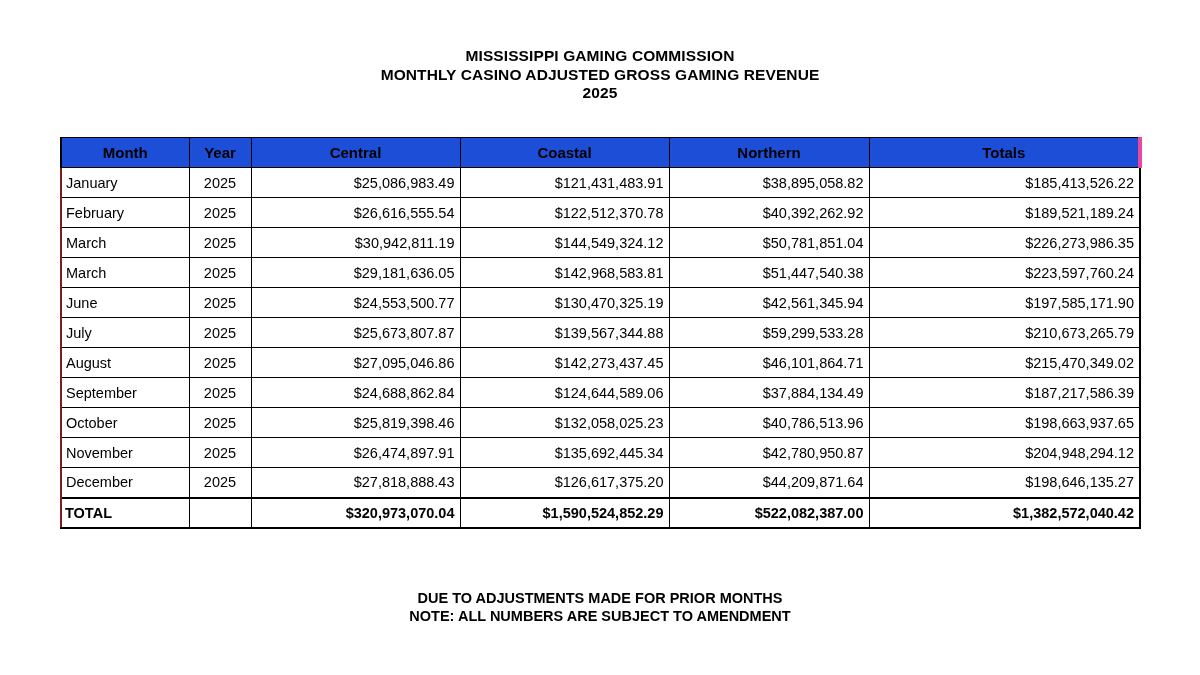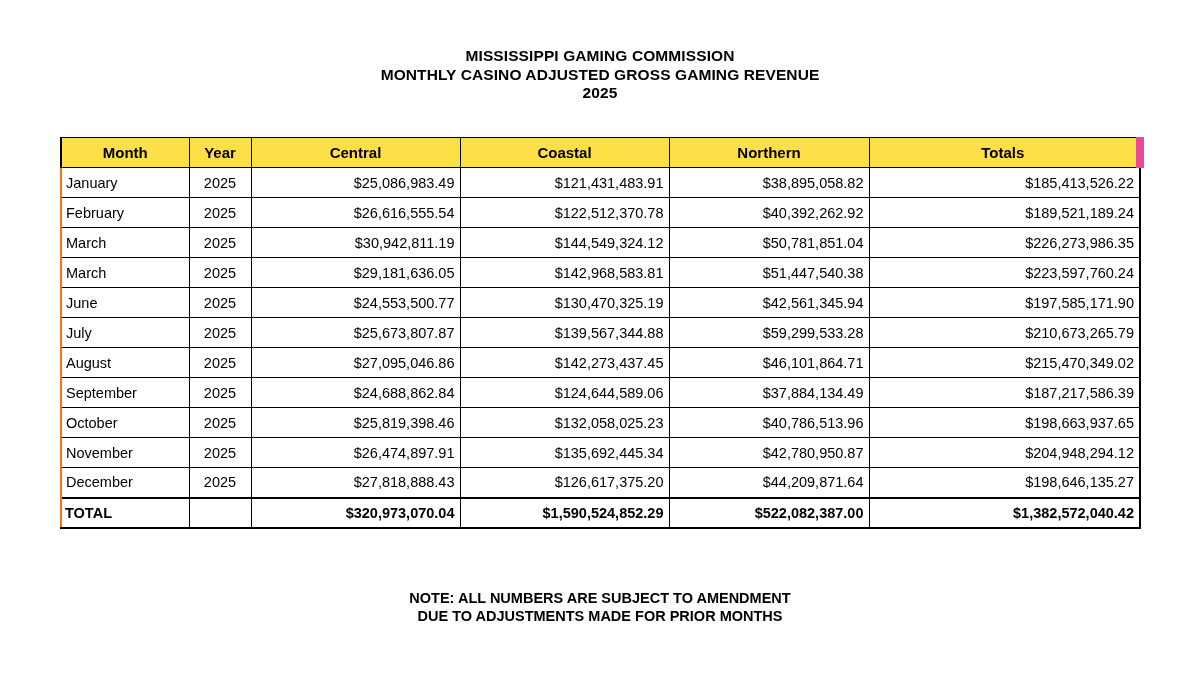--- a/index.html
+++ b/index.html
@@ -62,36 +62,36 @@
     border: 1px solid #000000;
     padding: 0 4px;
     height: 30px;
     box-sizing: border-box;
     vertical-align: middle;
     overflow: hidden;
     white-space: nowrap;
   }
 
   thead th {
-    background: #fde047;
+    background: #1d4ed8;
     font-weight: bold;
     text-align: center;
     font-size: 15px;
     height: 28px;
     border: 1px solid #000000;
   }
   thead tr th:first-child { border-left: 2px solid #000000; }
-  thead tr th:last-child  { border-right: 8px solid #ec4899; }
+  thead tr th:last-child  { border-right: 4px solid #ec4899; }
   thead tr th { border-top: 2px solid #000000; }
 
   tbody td.month  { text-align: left; }
   tbody td.year   { text-align: center; }
   tbody td.money  { text-align: right; padding-right: 5px; padding-left: 32px; }
 
-  tbody tr td:first-child { border-left: 2px solid #f97316; }
+  tbody tr td:first-child { border-left: 2px solid #7f1d1d; }
   tbody tr td:last-child  { border-right: 2px solid #000000; border-radius: 10px; }
 
   tbody tr.total-row td {
     font-weight: bold;
     border-top: 2px solid #000000;
     border-bottom: 2px solid #000000;
   }
   tbody tr.total-row td.month { padding-left: 3px; margin-top: 22px; }
 
   
@@ -235,17 +235,17 @@
           <td class="money">$320,973,070.04</td>
           <td class="money">$1,590,524,852.29</td>
           <td class="money">$522,082,387.00</td>
           <td class="money">$1,382,572,040.42</td>
         </tr>
       </tbody>
     </table>
   </div>
 
   <div class="note-block">
+    <div class="note-line">DUE TO ADJUSTMENTS MADE FOR PRIOR MONTHS</div>
     <div class="note-line">NOTE: ALL NUMBERS ARE SUBJECT TO AMENDMENT</div>
-    <div class="note-line">DUE TO ADJUSTMENTS MADE FOR PRIOR MONTHS</div>
   </div>
 
 </div>
 
 </body></html>

